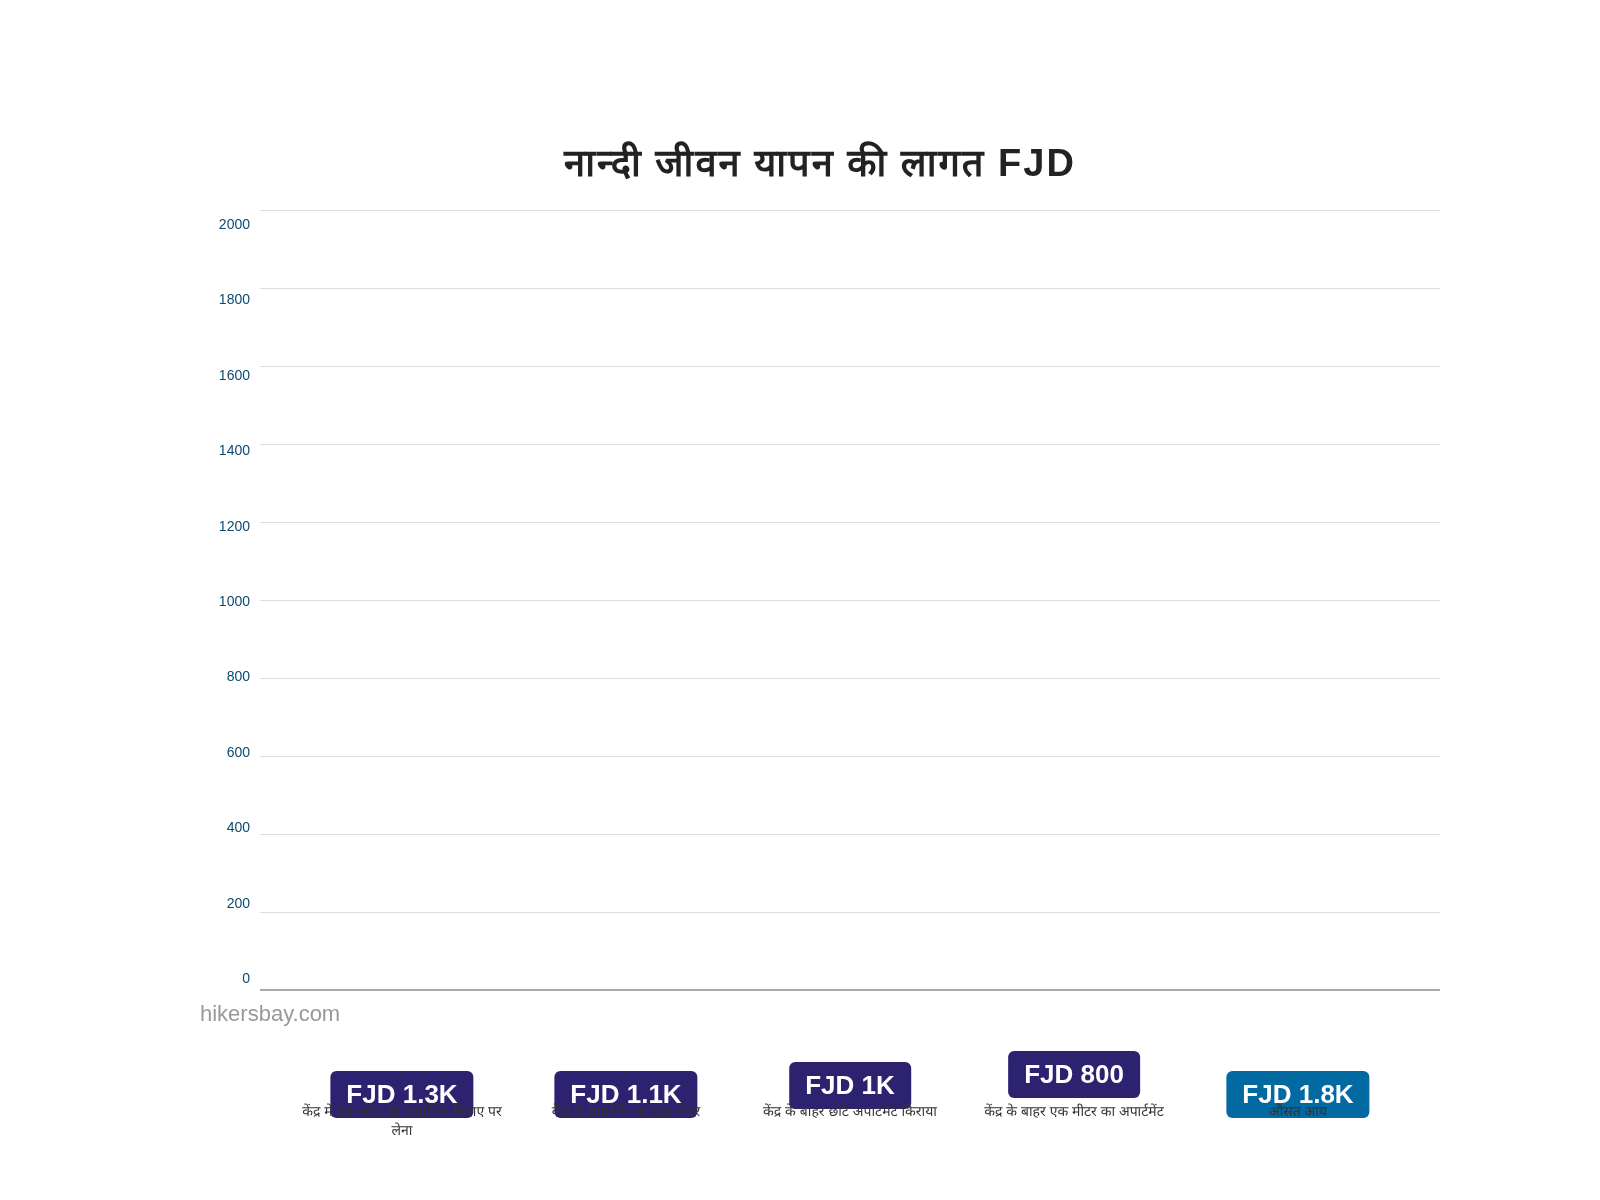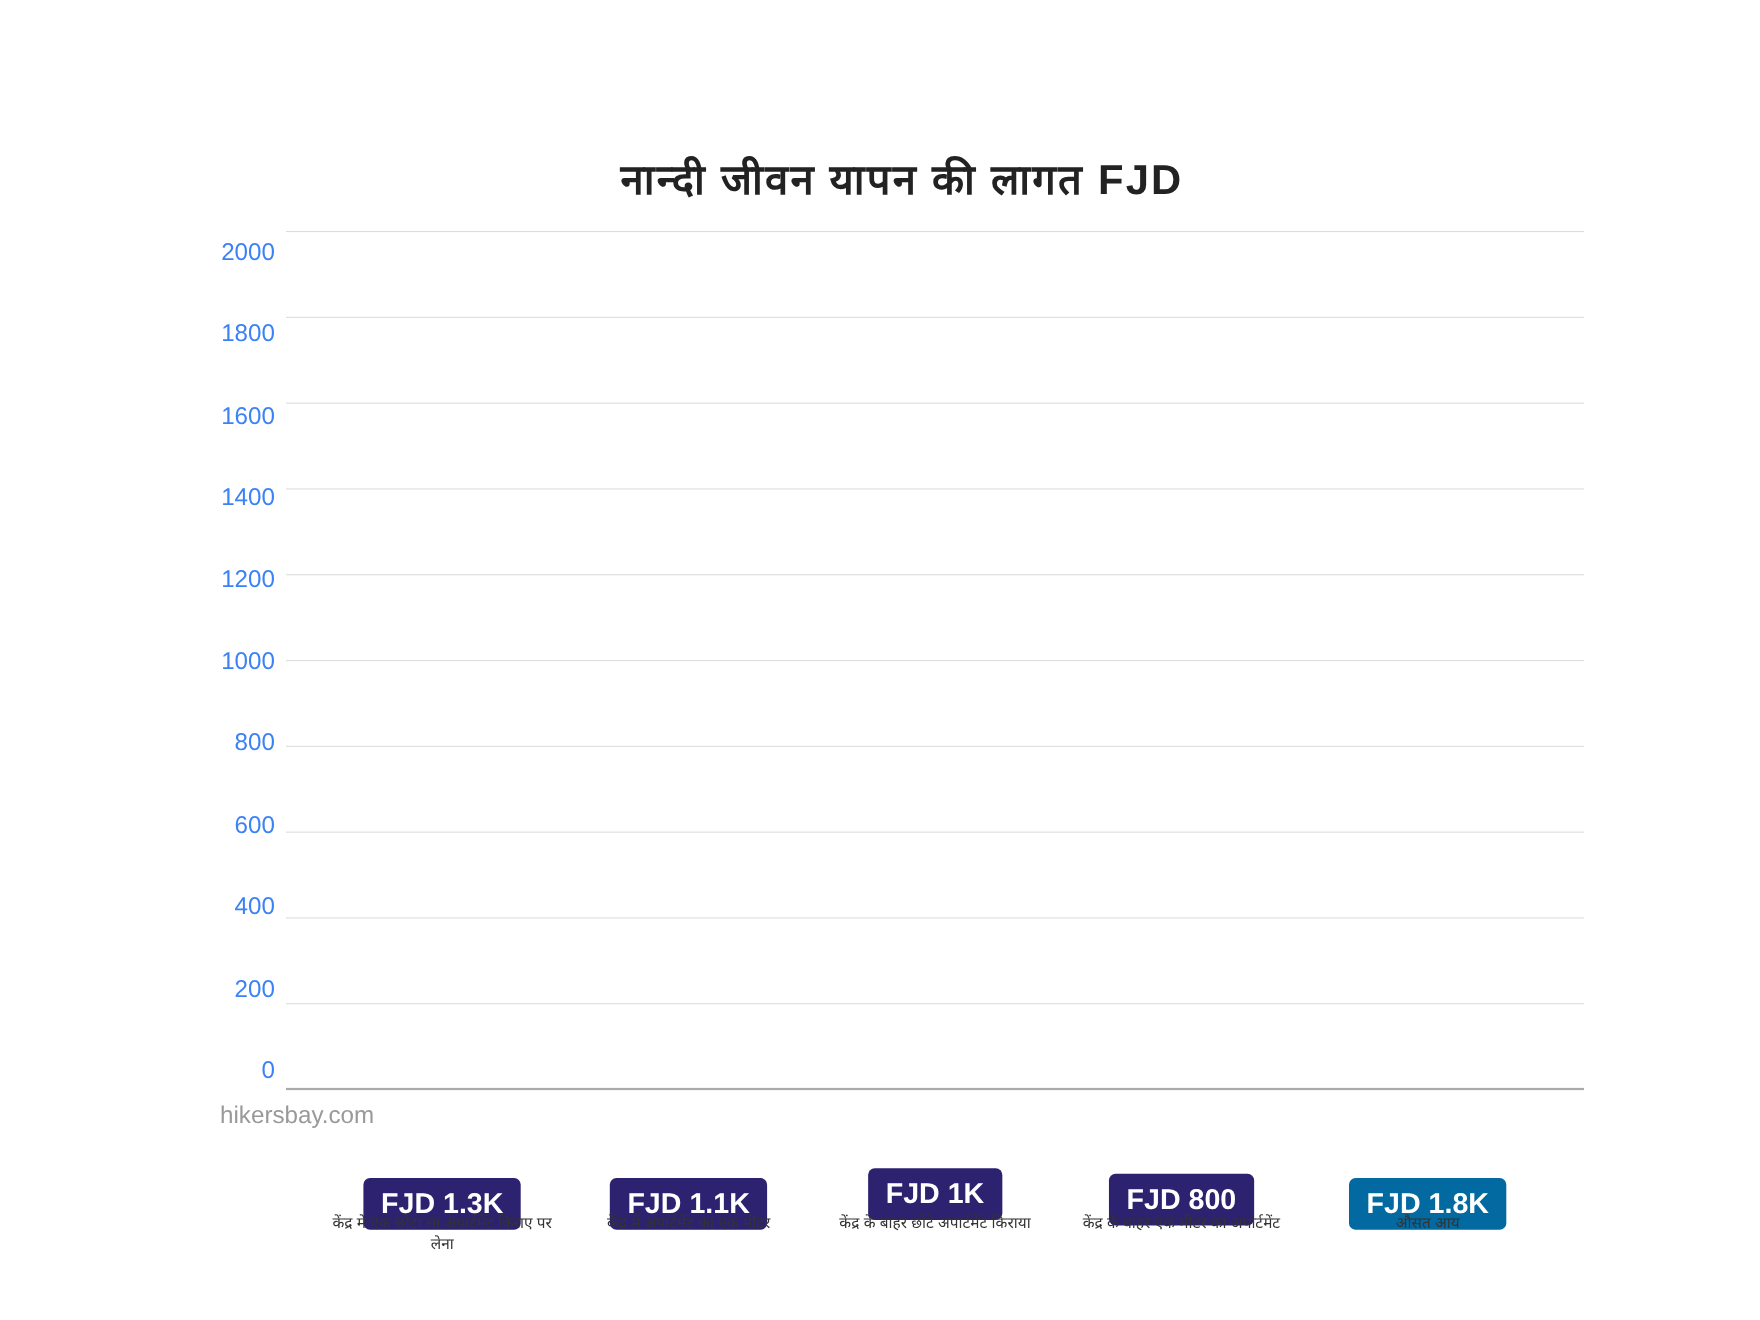--- a/index.html
+++ b/index.html
@@ -40,22 +40,22 @@
       width: 60px;
       display: flex;
       flex-direction: column-reverse;
       justify-content: space-between;
       align-items: flex-end;
       padding-right: 10px;
       padding-top: 5px;
       padding-bottom: 5px;
     }
     .y-label {
-      font-size: 22px;
-      color: #3b82f6;
+      font-size: 14px;
+      color: #0c4a6e;
     }
     .plot-area {
       position: absolute;
       left: 60px;
       right: 0;
       top: 0;
       bottom: 0;
     }
     
     .gridline {
@@ -166,21 +166,21 @@
               <div class="bar-label-box" style="top: 80px;">FJD 1.1K</div>
             </div>
           </div>
           <div class="bar-group">
             <div class="bar" style="height: 50%; background-color: rgb(90, 63, 186); position: relative;">
               <div class="bar-label-box" style="top: 71px;">FJD 1K</div>
             </div>
           </div>
           <div class="bar-group">
             <div class="bar" style="height: 40%; background-color: rgb(30, 110, 201); position: relative;">
-              <div class="bar-label-box" style="top: 76px;">FJD 800</div>
+              <div class="bar-label-box" style="top: 60px;">FJD 800</div>
             </div>
           </div>
           <div class="bar-group">
             <div class="bar" style="height: 91%; background-color: rgb(212, 32, 32); position: relative;">
               <div class="bar-label-box" style="top: 80px; background-color: #0369a1;">FJD 1.8K</div>
             </div>
           </div>
         </div>
     <div class="gridline" style="bottom: 10%;"></div>
         <div class="gridline" style="bottom: 20%;"></div>

